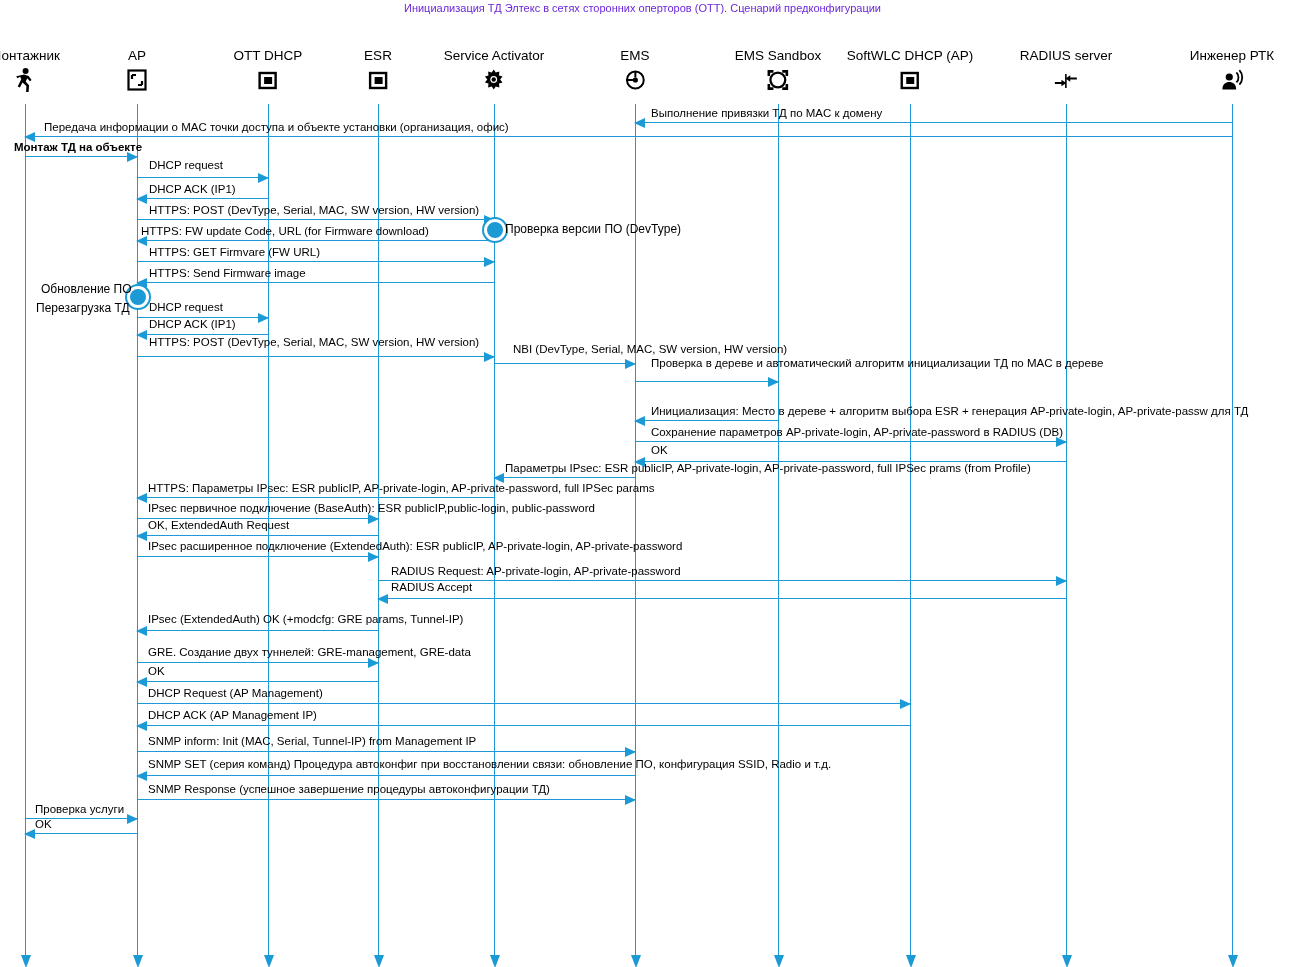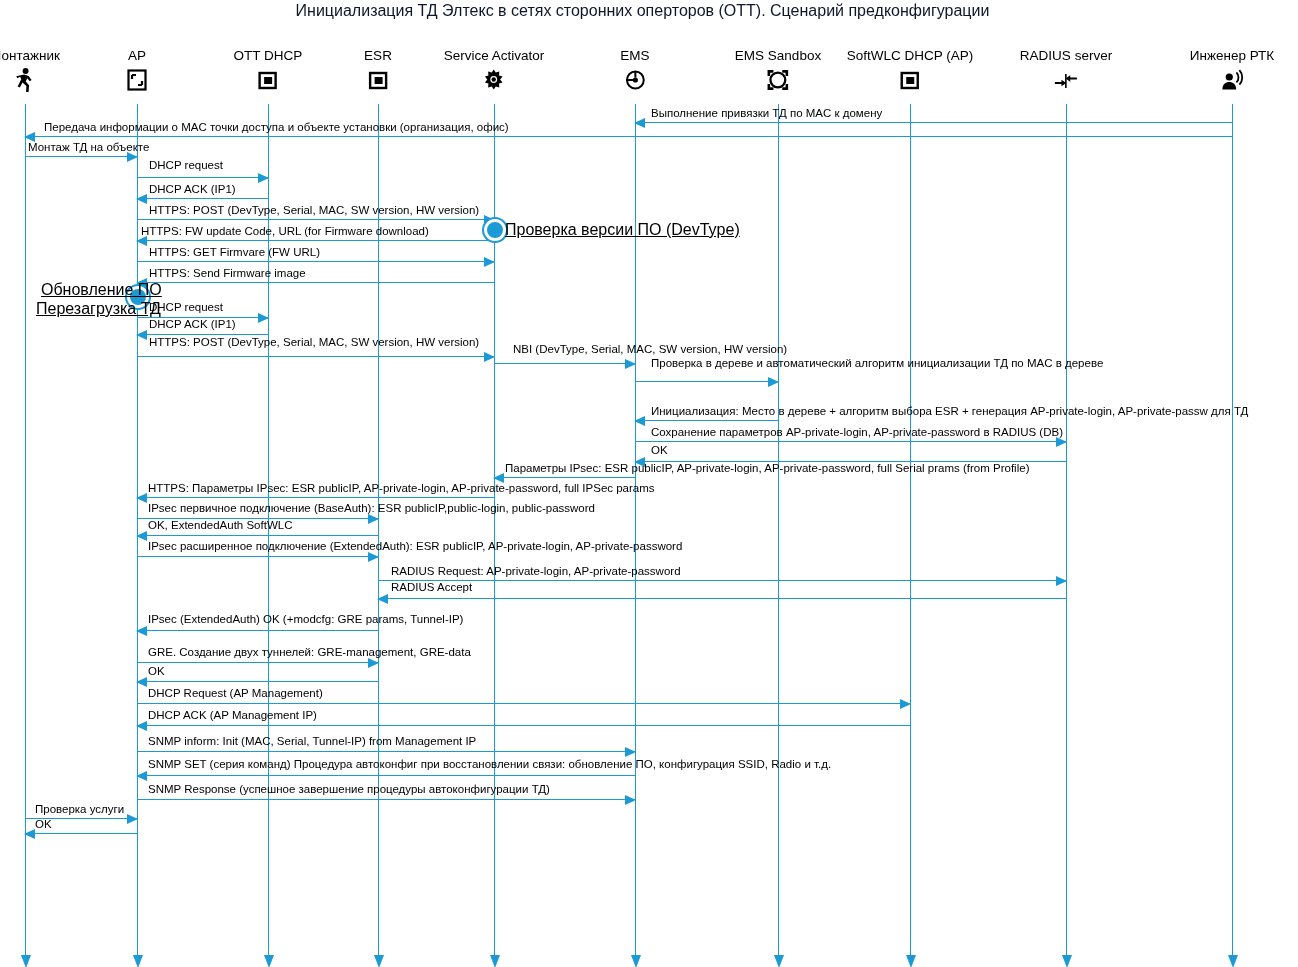--- a/index.html
+++ b/index.html
@@ -17,22 +17,22 @@
     height: 967px;
     overflow: hidden;
     background: #ffffff;
   }
   #diagram-title {
     position: absolute;
     left: 0;
     top: 2px;
     width: 1285px;
     text-align: center;
-    font-size: 16px;
-    color: #0f172a;
+    font-size: 11px;
+    color: #6d28d9;
     white-space: nowrap;
   }
   .participant {
     position: absolute;
     transform: translateX(-50%);
     text-align: center;
     white-space: nowrap;
   }
   .participant-label {
     font-size: 13.5px;
@@ -83,25 +83,24 @@
   }
   .msg-label {
     position: absolute;
     font-size: 11.5px;
     line-height: 13px;
     color: #000000;
     white-space: nowrap;
   }
   .note-label {
     position: absolute;
-    font-size: 16px;
+    font-size: 12px;
     line-height: 13px;
     color: #000000;
     white-space: nowrap;
-    text-decoration: underline;
   }
   .self-marker {
     position: absolute;
     width: 16px;
     height: 16px;
     border-radius: 50%;
     background: #1b9ad6;
     border: 3px solid #ffffff;
     box-shadow: 0 0 0 2px #1b9ad6;
     transform: translate(-50%, -50%);
@@ -244,21 +243,21 @@
     </div>
   <div id="messages-layer">
       <div class="msg-line" style="left: 635px; top: 122px; width: 597px;"></div>
       <div class="msg-head-l" style="left: 634px; top: 118px;"></div>
       <div class="msg-label" style="left: 651px; top: 107px;">Выполнение привязки ТД по MAC к домену</div>
       <div class="msg-line" style="left: 25px; top: 136px; width: 1207px;"></div>
       <div class="msg-head-l" style="left: 24px; top: 132px;"></div>
       <div class="msg-label" style="left: 44px; top: 121px;">Передача информации о MAC точки доступа и объекте установки (организация, офис)</div>
       <div class="msg-line" style="left: 25px; top: 156px; width: 112px;"></div>
       <div class="msg-head-r" style="left: 127px; top: 152px;"></div>
-      <div class="msg-label" style="left: 28px; top: 141px;">Монтаж ТД на объекте</div>
+      <div class="msg-label" style="left: 14px; top: 141px; font-weight: bold;">Монтаж ТД на объекте</div>
       <div class="msg-line" style="left: 137px; top: 177px; width: 131px;"></div>
       <div class="msg-head-r" style="left: 258px; top: 173px;"></div>
       <div class="msg-label" style="left: 149px; top: 159px;">DHCP request</div>
       <div class="msg-line" style="left: 137px; top: 198px; width: 131px;"></div>
       <div class="msg-head-l" style="left: 136px; top: 194px;"></div>
       <div class="msg-label" style="left: 149px; top: 183px;">DHCP ACK (IP1)</div>
       <div class="msg-line" style="left: 137px; top: 219px; width: 357px;"></div>
       <div class="msg-head-r" style="left: 484px; top: 215px;"></div>
       <div class="msg-label" style="left: 149px; top: 204px;">HTTPS: POST (DevType, Serial, MAC, SW version, HW version)</div>
       <div class="msg-line" style="left: 137px; top: 240px; width: 357px;"></div>
@@ -289,30 +288,30 @@
       <div class="msg-head-l" style="left: 634px; top: 416px;"></div>
       <div class="msg-label" style="left: 651px; top: 405px;">Инициализация: Место в дереве + алгоритм выбора ESR + генерация AP-private-login, AP-private-passw для ТД</div>
       <div class="msg-line" style="left: 635px; top: 441px; width: 431px;"></div>
       <div class="msg-head-r" style="left: 1056px; top: 437px;"></div>
       <div class="msg-label" style="left: 651px; top: 426px;">Сохранение параметров AP-private-login, AP-private-password в RADIUS (DB)</div>
       <div class="msg-line" style="left: 635px; top: 461px; width: 431px;"></div>
       <div class="msg-head-l" style="left: 634px; top: 457px;"></div>
       <div class="msg-label" style="left: 651px; top: 444px;">OK</div>
       <div class="msg-line" style="left: 494px; top: 477px; width: 141px;"></div>
       <div class="msg-head-l" style="left: 493px; top: 473px;"></div>
-      <div class="msg-label" style="left: 505px; top: 462px;">Параметры IPsec: ESR publicIP, AP-private-login, AP-private-password, full Serial prams (from Profile)</div>
+      <div class="msg-label" style="left: 505px; top: 462px;">Параметры IPsec: ESR publicIP, AP-private-login, AP-private-password, full IPSec prams (from Profile)</div>
       <div class="msg-line" style="left: 137px; top: 497px; width: 357px;"></div>
       <div class="msg-head-l" style="left: 136px; top: 493px;"></div>
       <div class="msg-label" style="left: 148px; top: 482px;">HTTPS: Параметры IPsec: ESR publicIP, AP-private-login, AP-private-password, full IPSec params</div>
       <div class="msg-line" style="left: 137px; top: 518px; width: 241px;"></div>
       <div class="msg-head-r" style="left: 368px; top: 514px;"></div>
       <div class="msg-label" style="left: 148px; top: 502px;">IPsec первичное подключение (BaseAuth):  ESR publicIP,public-login, public-password</div>
       <div class="msg-line" style="left: 137px; top: 535px; width: 241px;"></div>
       <div class="msg-head-l" style="left: 136px; top: 531px;"></div>
-      <div class="msg-label" style="left: 148px; top: 519px;">OK, ExtendedAuth SoftWLC</div>
+      <div class="msg-label" style="left: 148px; top: 519px;">OK, ExtendedAuth Request</div>
       <div class="msg-line" style="left: 137px; top: 556px; width: 241px;"></div>
       <div class="msg-head-r" style="left: 368px; top: 552px;"></div>
       <div class="msg-label" style="left: 148px; top: 540px;">IPsec расширенное подключение (ExtendedAuth): ESR publicIP, AP-private-login, AP-private-password</div>
       <div class="msg-line" style="left: 378px; top: 580px; width: 688px;"></div>
       <div class="msg-head-r" style="left: 1056px; top: 576px;"></div>
       <div class="msg-label" style="left: 391px; top: 565px;">RADIUS Request: AP-private-login, AP-private-password</div>
       <div class="msg-line" style="left: 378px; top: 598px; width: 688px;"></div>
       <div class="msg-head-l" style="left: 377px; top: 594px;"></div>
       <div class="msg-label" style="left: 391px; top: 581px;">RADIUS Accept</div>
       <div class="msg-line" style="left: 137px; top: 630px; width: 241px;"></div>

